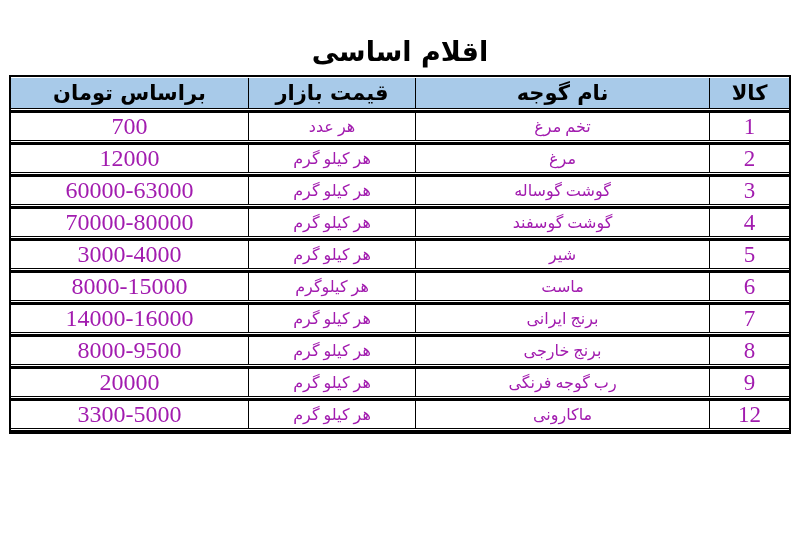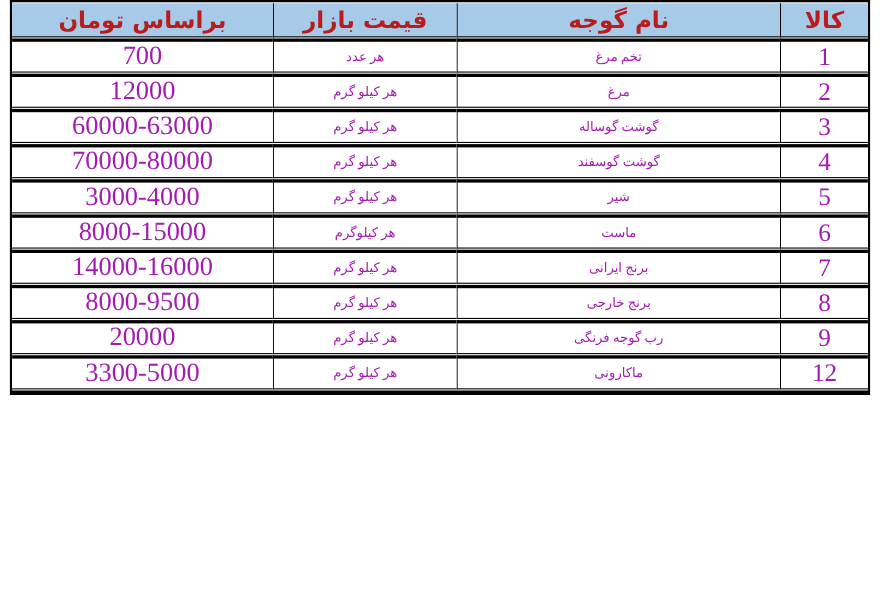--- a/index.html
+++ b/index.html
@@ -48,21 +48,21 @@
   col.col-unit  { width: 167px; }
   col.col-price { width: 237px; }
 
   th {
     background: var(--header-bg);
     height: 31px;
     font-size: 21px;
     font-weight: bold;
     text-align: center;
     vertical-align: middle;
-    color: #b91c1c;
+    color: #000000;
     border-bottom: 1px solid var(--border-color);
     border-left: 1px solid var(--border-color);
     font-family: "DejaVu Sans", "Liberation Serif", sans-serif;
     padding: 0 2px;
   }
   th:last-child { border-left: none; }
 
   td {
     height: 31px;
     text-align: center;
@@ -72,39 +72,40 @@
     border-top: 3px solid var(--border-color);
     border-bottom: 1px solid var(--border-color);
     border-left: 1px solid var(--border-color);
     padding: 0 4px;
     overflow: hidden;
     white-space: nowrap;
   }
   td:last-child { border-left: none; }
 
   td.cell-text {
-    font-size: 12px;
+    font-size: 16px;
     font-family: "Liberation Serif", "DejaVu Sans", serif;
   }
   td.cell-num {
     direction: ltr;
     font-size: 24px;
     font-family: "Liberation Serif", "DejaVu Serif", serif;
   }
   td.cell-radif {
     direction: ltr;
     font-size: 23px;
     font-family: "Liberation Serif", "DejaVu Serif", serif;
   }
 </style>
 </head>
 <body>
 
 <div class="page">
 
+  <h1 class="page-title">اقلام اساسی</h1>
 
   <table class="items-table">
     <colgroup>
       <col class="col-radif">
       <col class="col-name">
       <col class="col-unit">
       <col class="col-price">
     </colgroup>
     <thead>
       <tr>

